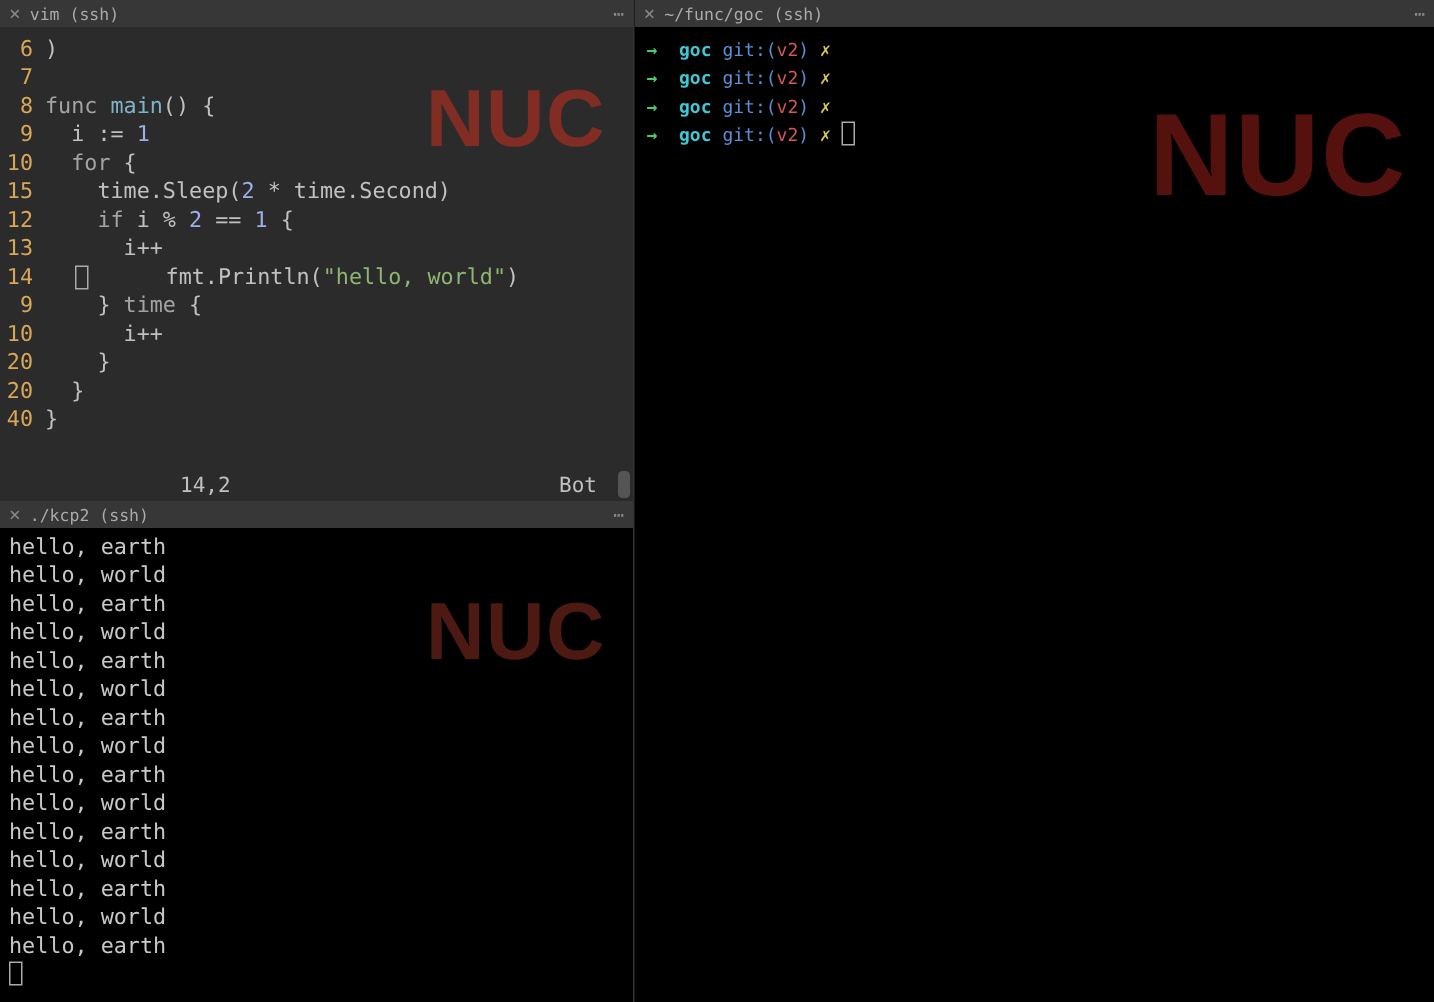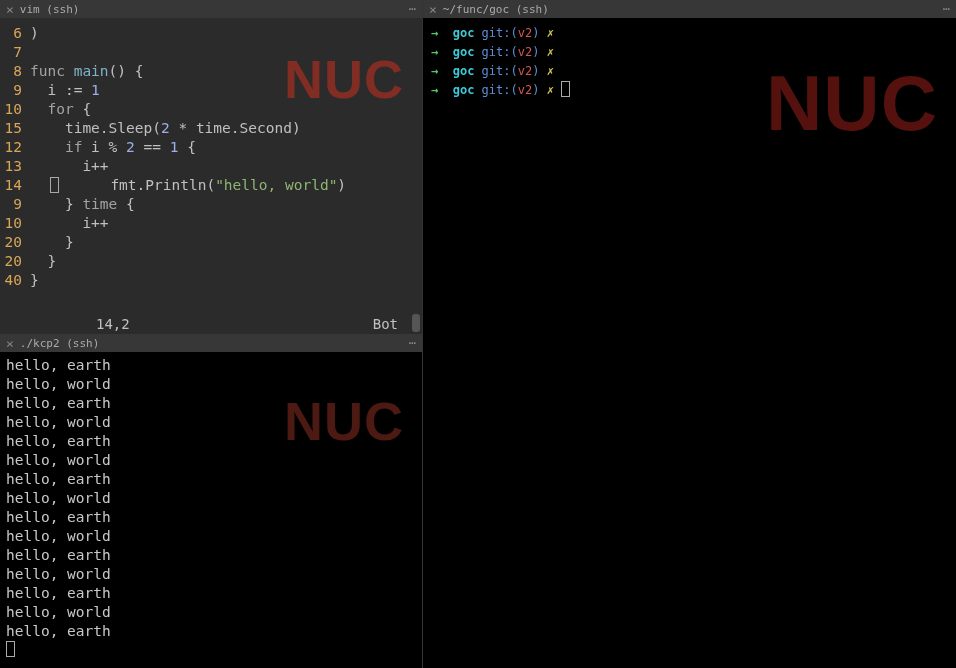--- a/index.html
+++ b/index.html
@@ -129,21 +129,21 @@
       left: 0;
       right: 0;
       height: 20px;
       display: flex;
       align-items: center;
       color: #c0c0c0;
       font-size: 14px;
       padding: 0 8px;
     }
     .vim-status-pos {
-      margin-left: 88px;
+      margin-left: 112px;
     }
     .vim-status-bot {
       position: absolute;
       right: 24px;
     }
     .scrollbar-thumb {
       position: absolute;
       right: 2px;
       bottom: 2px;
       width: 8px;

